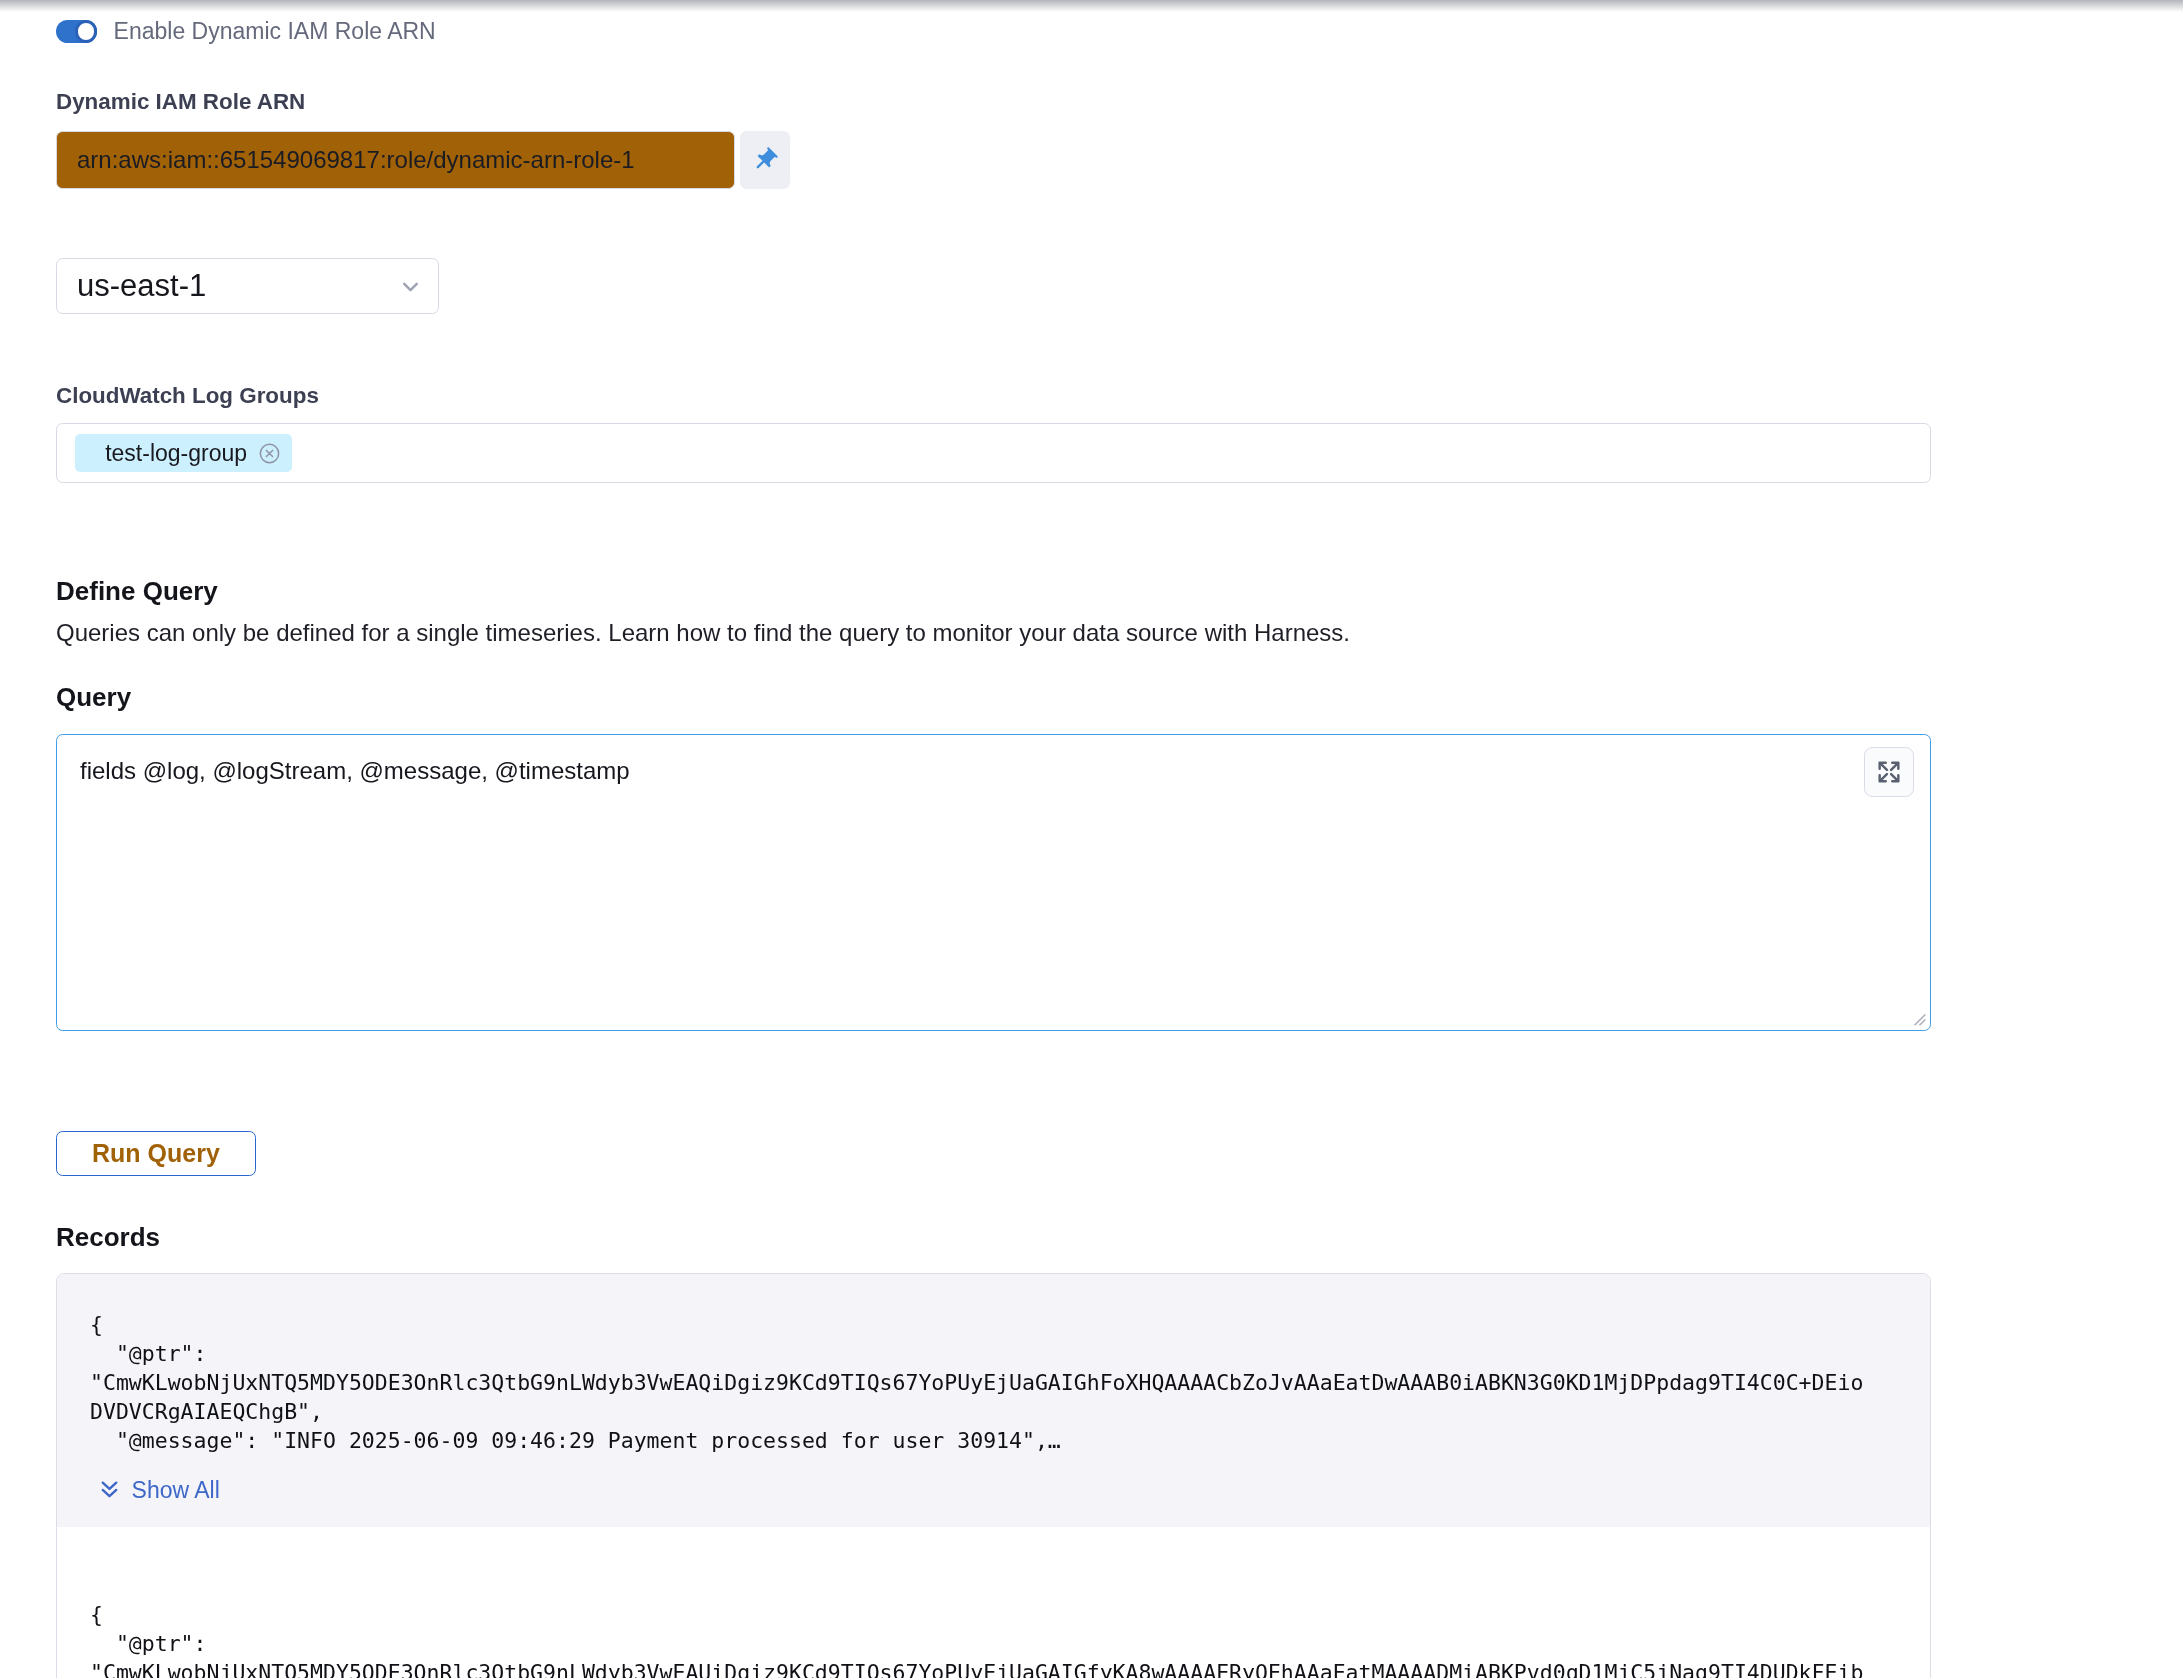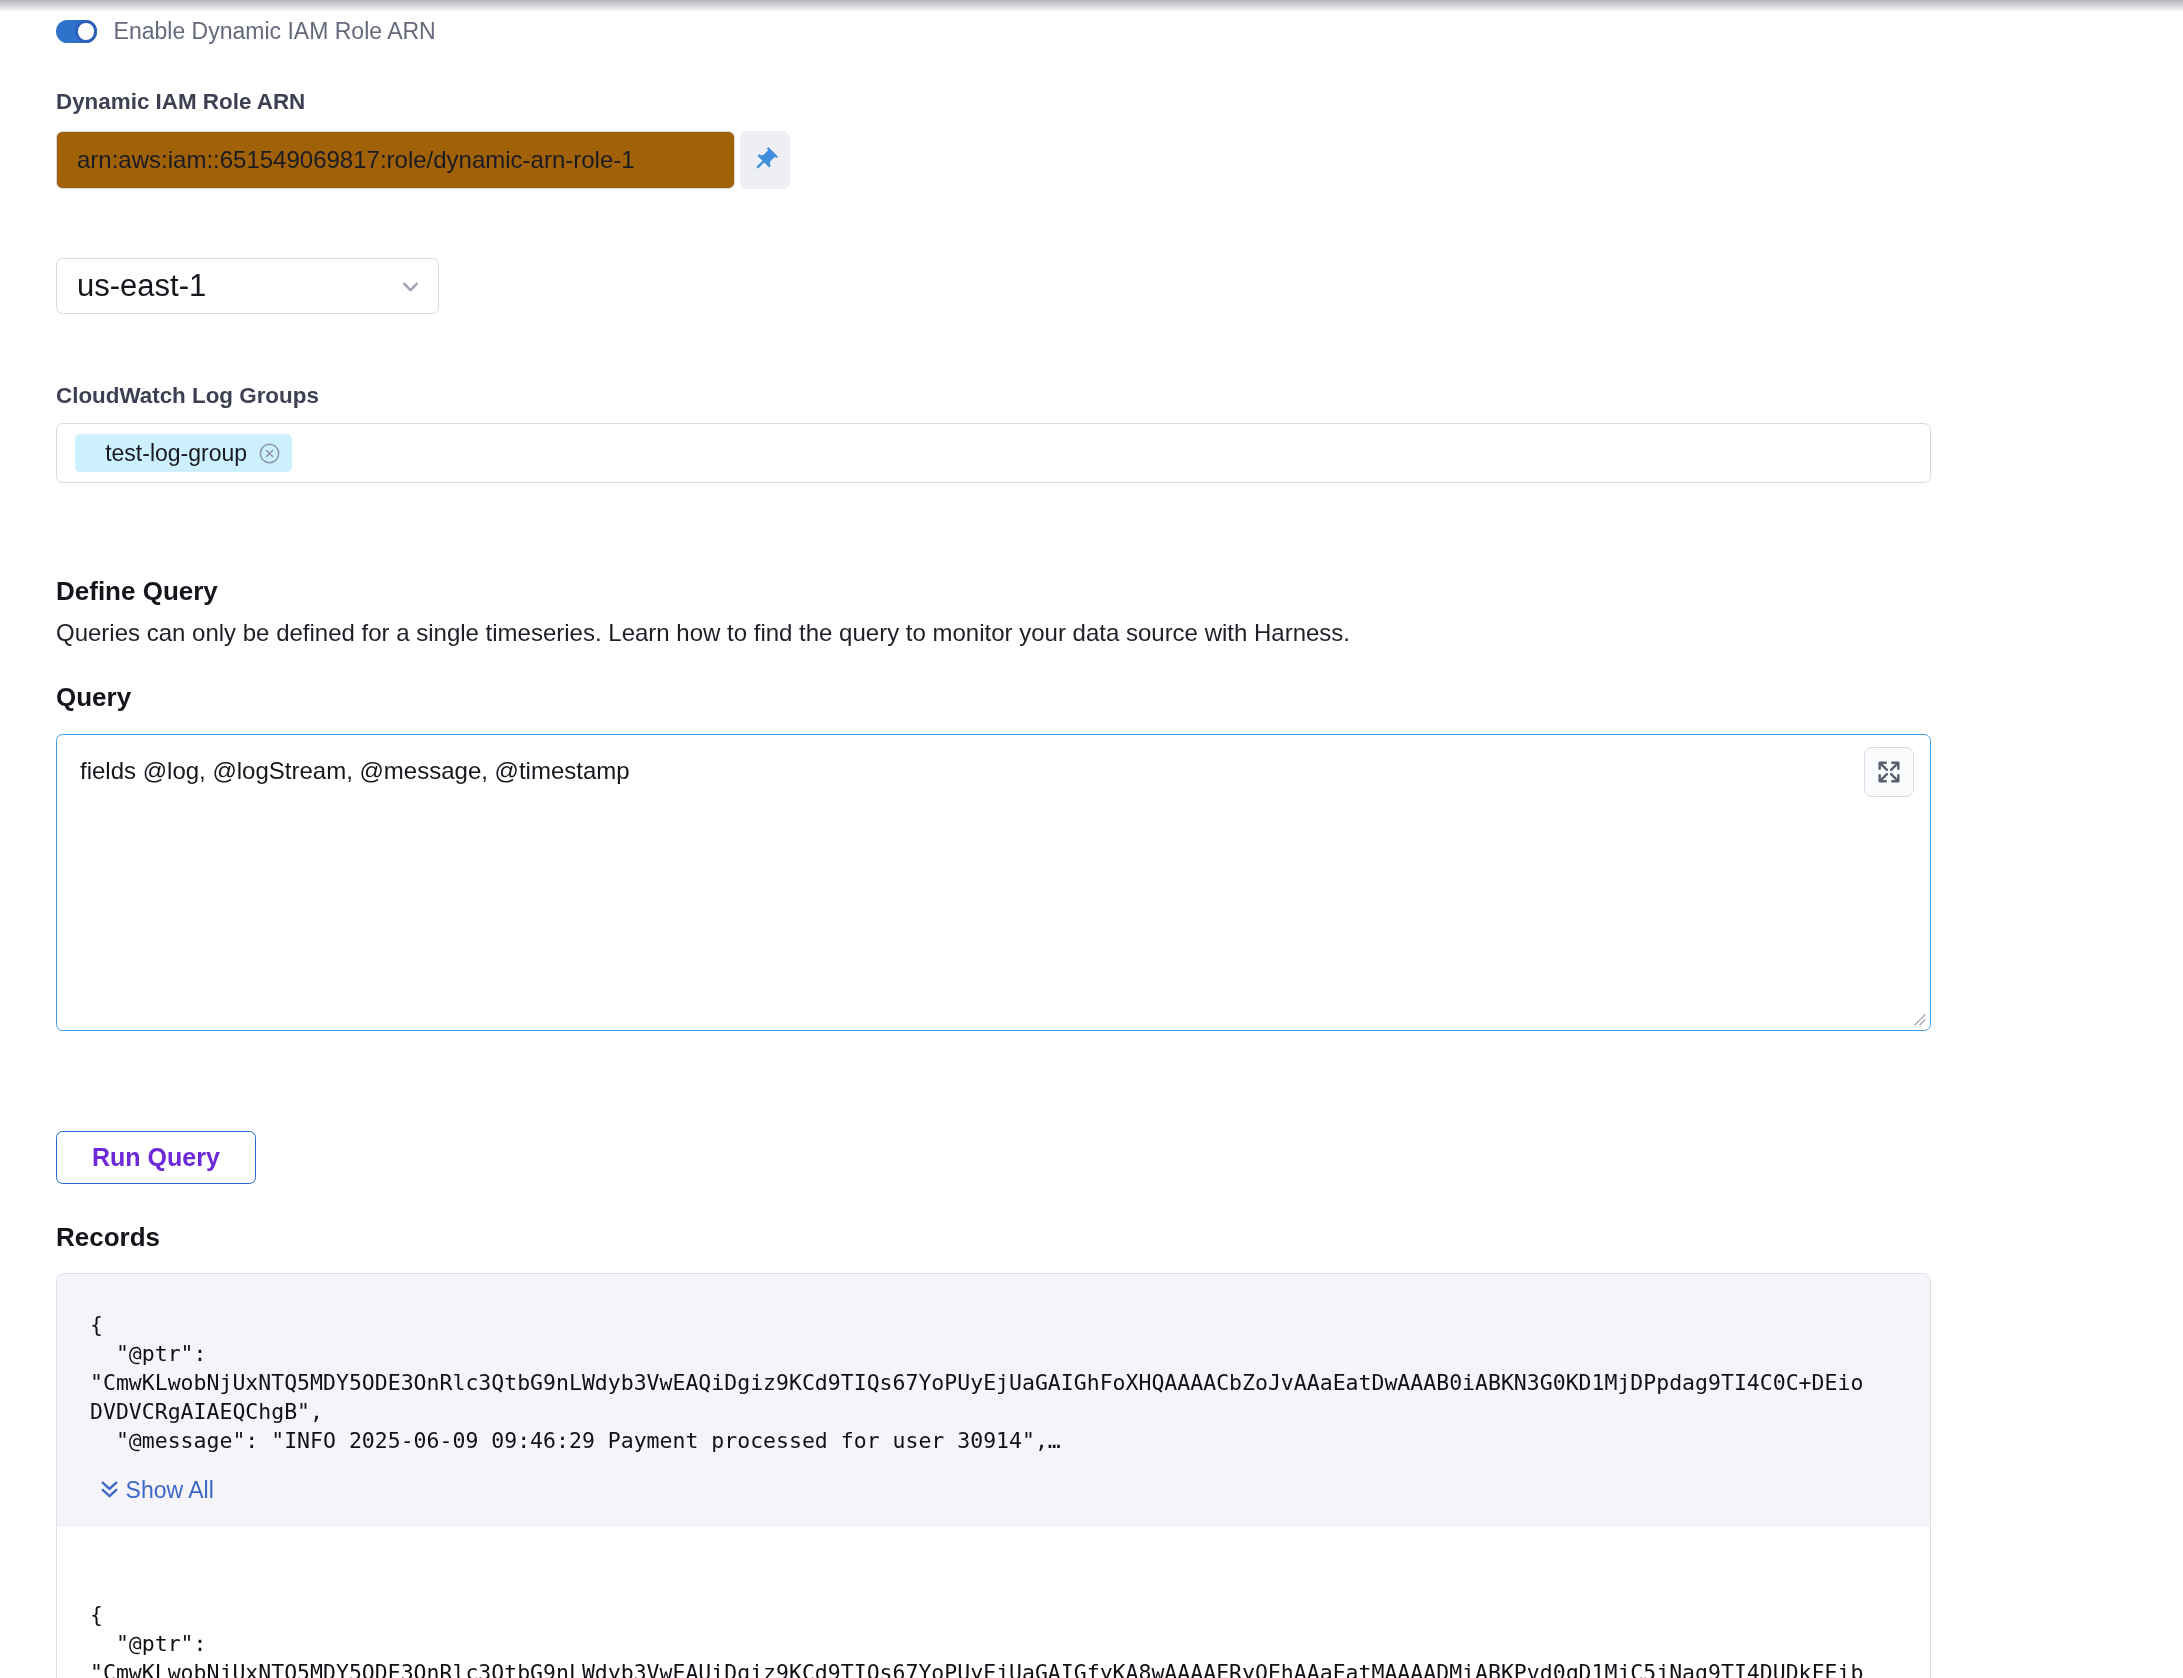--- a/index.html
+++ b/index.html
@@ -49,32 +49,32 @@
   
   .query-box{position:absolute;left:56px;top:734px;width:1875px;height:297px;}
   .query-textarea{width:100%;height:100%;box-sizing:border-box;border:1.7px solid #3f9ee8;
     border-radius:6.6px;padding:21.5px 75px 21.5px 23px;font-size:24px;color:#16171d;resize:none;outline:none;
     font-family:"Liberation Sans",sans-serif;}
   .expand-btn{position:absolute;top:13.3px;right:16.6px;width:50px;height:50px;border-radius:8.3px;
     border:0.8px solid #dadce5;background:#fafbfd;display:flex;align-items:center;justify-content:center;cursor:pointer;}
   .grip{position:absolute;right:4.1px;bottom:4.1px;}
 
   
-  .run-btn{position:absolute;left:56px;top:1131px;height:53px;padding:0 35px;
-    border:1.7px solid #2766cc;border-radius:6.6px;background:#fff;color:#6d28d9;
+  .run-btn{position:absolute;left:56px;top:1131px;height:45px;padding:0 35px;
+    border:1.7px solid #2766cc;border-radius:6.6px;background:#fff;color:#a16207;
     font-size:25px;font-weight:700;cursor:pointer;font-family:"Liberation Sans",sans-serif;}
 
   
   .records-box{position:absolute;left:56px;top:1273px;width:1875px;height:613px;
     border:0.8px solid #dcdde6;border-radius:8.3px;overflow:hidden;background:#fff;box-sizing:border-box;}
   .record-row.gray{background:#f4f4f9;padding:36px 33px 21.5px 33px;}
   .record-row.white{background:#ffffff;padding:73px 33px 33px 33px;}
   .record-text{margin:0;font-family:"DejaVu Sans Mono",monospace;font-size:21.5px;
     line-height:29px;color:#101116;white-space:pre;}
-  .show-all{display:inline-flex;align-items:center;gap:4px;margin-top:21.5px;
+  .show-all{display:inline-flex;align-items:center;gap:10px;margin-top:21.5px;
     color:#3e68c8;font-size:23px;font-weight:500;cursor:pointer;background:none;border:none;
     font-family:"Liberation Sans",sans-serif;padding:0 0 0 6.6px;justify-content:space-between;}
 </style>
 </head>
 <body>
 
 <div class="stage">
   <div class="top-shade"></div>
 
   <div class="toggle-row">

